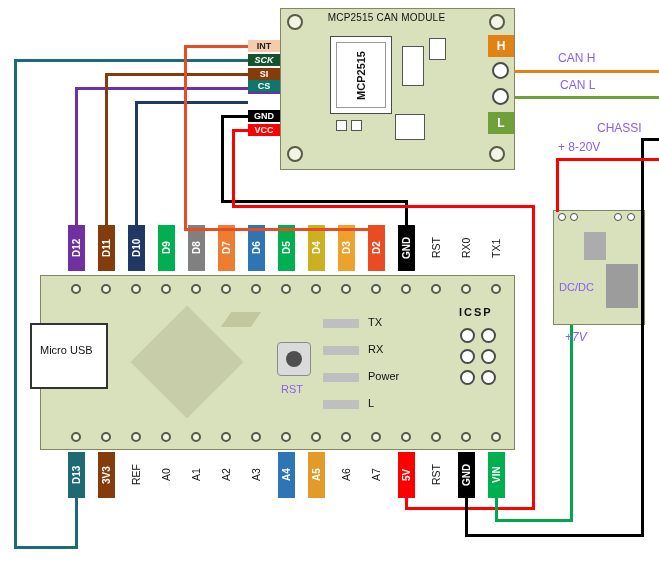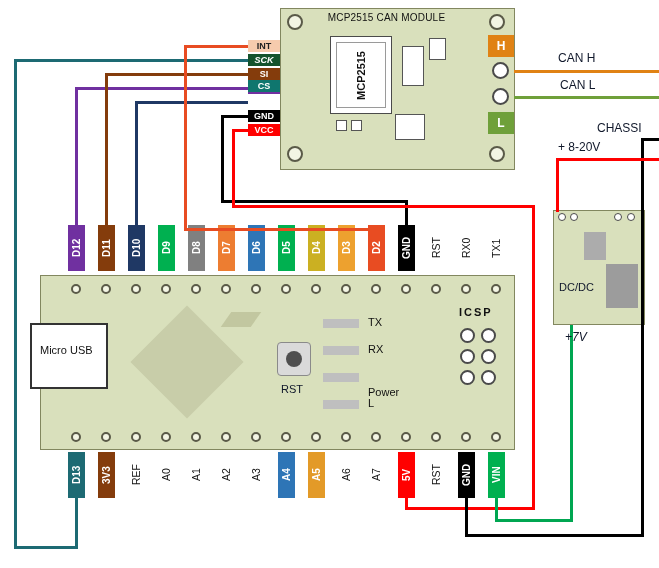--- a/index.html
+++ b/index.html
@@ -18,21 +18,21 @@
                 display:flex; align-items:center; justify-content:center; }
   .vtext { writing-mode:vertical-rl; transform:rotate(180deg); font-size:11px; font-weight:bold; color:#111; }
   .comp { position:absolute; background:#fff; border:1px solid #555; box-sizing:border-box; z-index:2; }
   .term { position:absolute; left:488px; width:26px; height:22px; color:#fff; font-weight:bold; font-size:12px;
           display:flex; align-items:center; justify-content:center; z-index:3; }
   .mcp-pin { position:absolute; left:248px; width:32px; height:12px; z-index:7; font-size:9px; font-weight:bold;
              text-align:center; line-height:12px; }
   .vpin { position:absolute; width:17px; height:46px; writing-mode:vertical-rl; transform:rotate(180deg);
           text-align:center; line-height:17px; font-size:10px; font-weight:bold; z-index:5; box-sizing:border-box; }
   .vpin.plain { font-weight:normal; font-size:10.5px; }
-  .label { position:absolute; font-size:12px; color:#0f172a; z-index:7; white-space:nowrap; }
+  .label { position:absolute; font-size:12px; color:#8b5cf6; z-index:7; white-space:nowrap; }
   .usb { position:absolute; left:30px; top:323px; width:78px; height:66px; background:#fff; border:2px solid #333;
          box-sizing:border-box; z-index:3; font-size:11px; color:#111; padding:18px 0 0 8px; line-height:15px; }
   .diamond { position:absolute; left:147px; top:322px; width:80px; height:80px; background:#C8CDA9;
              transform:rotate(45deg); z-index:1; }
   .para { position:absolute; left:226px; top:312px; width:30px; height:15px; background:#C2C7A0;
           transform:skewX(-35deg); z-index:1; }
   .rstbtn { position:absolute; left:277px; top:342px; width:34px; height:34px; background:#DADADA;
             border:1px solid #8A8A8A; border-radius:4px; box-sizing:border-box; z-index:2; }
   .rstdot { position:absolute; left:286px; top:351px; width:16px; height:16px; background:#4F4F4F;
             border-radius:50%; z-index:3; }
@@ -96,21 +96,21 @@
   <div class="rstbtn"></div>
   <div class="rstdot"></div>
   <div class="label" style="left:281px; top:383px; font-size:11px;">RST</div>
 
   <div class="ledbar" style="top:319px;"></div>
   <div class="ledbar" style="top:346px;"></div>
   <div class="ledbar" style="top:373px;"></div>
   <div class="ledbar" style="top:400px;"></div>
   <div class="ledlabel" style="top:316px;">TX</div>
   <div class="ledlabel" style="top:343px;">RX</div>
-  <div class="ledlabel" style="top:370px;margin-top:16px;">Power</div>
+  <div class="ledlabel" style="top:370px;">Power</div>
   <div class="ledlabel" style="top:397px;">L</div>
 
   <div class="icsp">ICSP</div>
 
 <div class="wire" style="left: 14px; top: 59px; width: 234px; height: 3px; background: rgb(29, 106, 115);"></div>
     <div class="wire" style="left: 14px; top: 59px; width: 3px; height: 490px; background: rgb(29, 106, 115);"></div>
     <div class="wire" style="left: 14px; top: 546px; width: 64px; height: 3px; background: rgb(29, 106, 115);"></div>
     <div class="wire" style="left: 75px; top: 498px; width: 3px; height: 50px; background: rgb(29, 106, 115);"></div>
     <div class="wire" style="left: 75px; top: 87px; width: 173px; height: 3px; background: rgb(112, 48, 160);"></div>
     <div class="wire" style="left: 75px; top: 87px; width: 3px; height: 139px; background: rgb(112, 48, 160);"></div>

